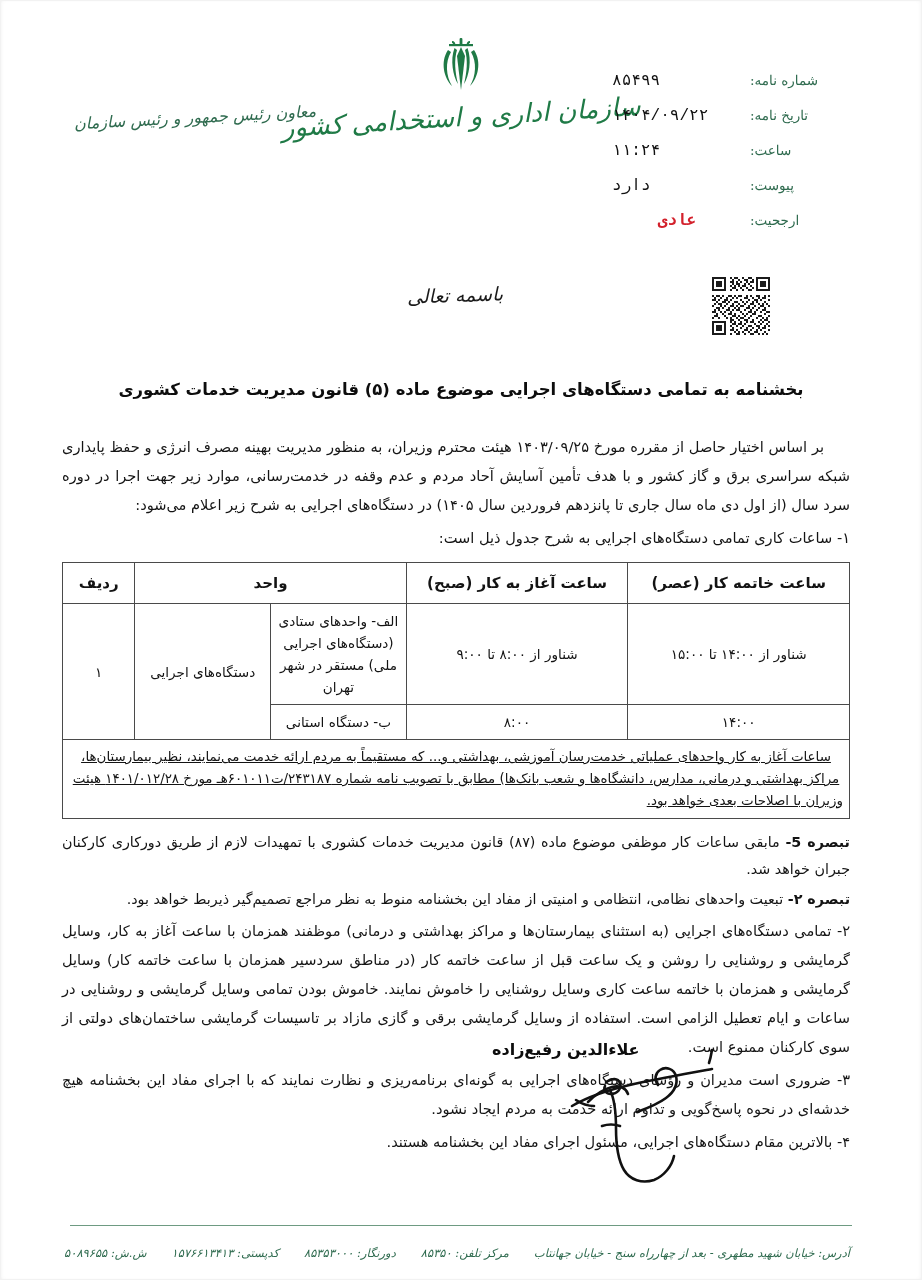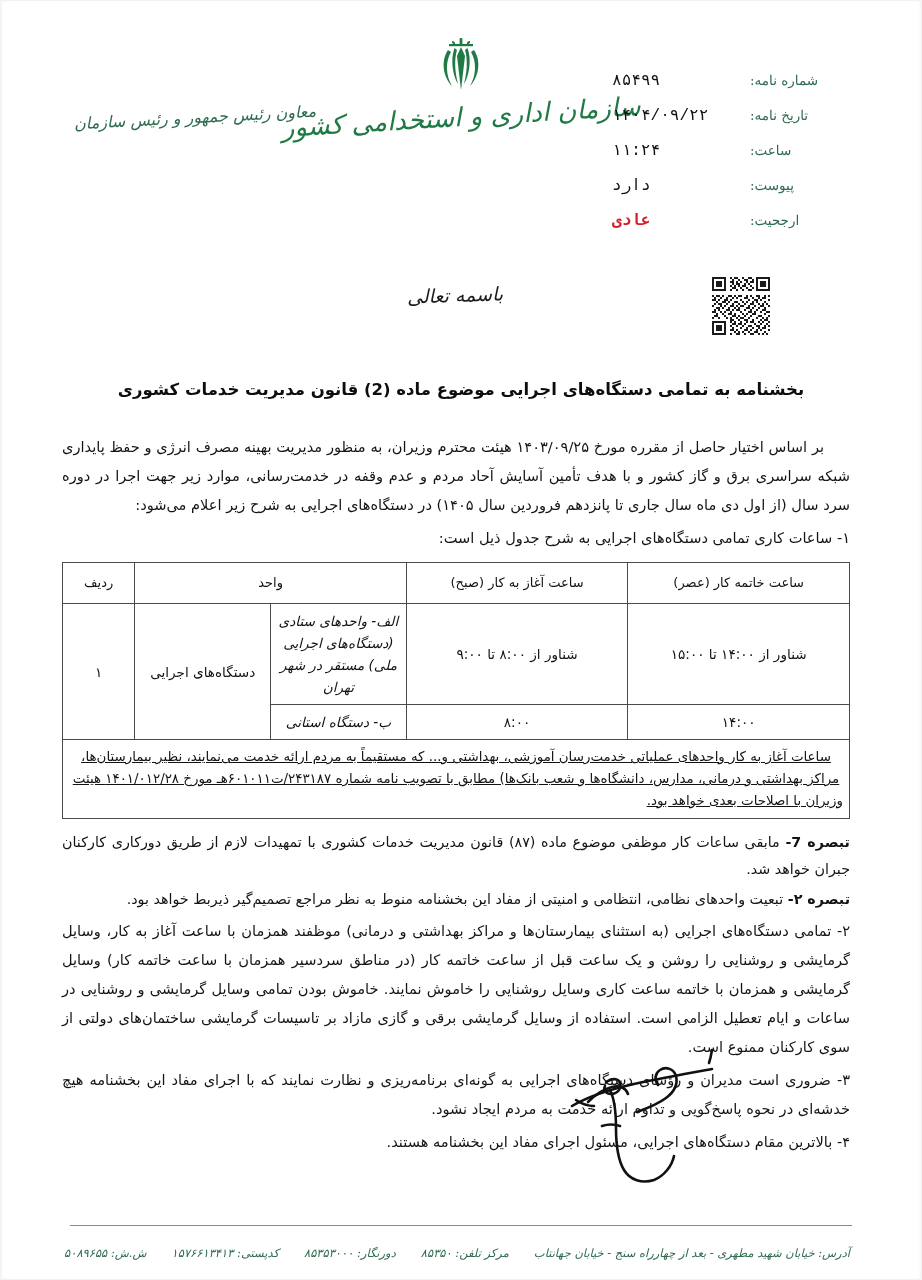--- a/index.html
+++ b/index.html
@@ -59,21 +59,21 @@
   .meta-value {
     flex: 1;
     text-align: left;
     font-size: 16px;
     color: #111;
     font-family: Liberation Mono, monospace;
     letter-spacing: .4px;
     white-space: nowrap;
     padding-left: 18px;
   }
-  .meta-value.accent { color: #d3212c; font-weight: 600; }
+  .meta-value.accent { color: #d3212c; font-weight: 600; text-align: center; }
 
   .emblem-block {
     position: absolute;
     top: 0; left: 0; right: 0;
     text-align: center;
   }
   .emblem-svg { display: block; margin: 4px auto 0; }
   .org-line1 {
     font-family: "DejaVu Serif", "Liberation Serif", serif;
     font-style: italic;
@@ -167,38 +167,38 @@
   }
   table.schedule th,
   table.schedule td {
     border: 1px solid #4a4a4a;
     padding: 6px 6px;
     text-align: center;
     vertical-align: middle;
     line-height: 22px;
   }
   table.schedule th {
-    font-weight: 400;
-    font-size: 13px;
+    font-weight: 700;
+    font-size: 15px;
     padding: 9px 2px;
   }
   .col-radif  { width: 8%; }
   .col-vahed  { width: 13%; }
   .col-sub    { width: 30%; }
   .col-start  { width: 24.5%; }
   .col-end    { width: 24.5%; }
   td.note-cell {
     text-align: justify;
     text-align-last: right;
     padding: 7px 10px 6px 10px;
     font-size: 13.4px;
     line-height: 27px;
     text-decoration: underline;
   }
-  td.sub-right { text-align: center; font-style: italic; }
+  td.sub-right { text-align: center; }
 
   .tabsare {
     margin-top: 10px;
   }
   .tabsare p {
     margin: 0 0 3px 0;
     font-size: 14.3px;
     line-height: 27px;
     color: #141414;
     text-align: justify;
@@ -508,21 +508,21 @@
           <rect x="19" y="28" width="2" height="1"></rect>
         <rect x="23" y="28" width="1" height="1"></rect>
           <rect x="25" y="28" width="1" height="1"></rect>
         <rect x="27" y="28" width="1" height="1"></rect>
       </g>
     </svg>
   </div>
 
   <div class="basmala">باسمه تعالی</div>
 
-  <div class="doc-title">بخشنامه به تمامی دستگاه‌های اجرایی موضوع ماده (2) قانون مدیریت خدمات کشوری</div>
+  <div class="doc-title">بخشنامه به تمامی دستگاه‌های اجرایی موضوع ماده (۵) قانون مدیریت خدمات کشوری</div>
 
   <div class="content">
 
     <p class="para indent">بر اساس اختیار حاصل از مقرره مورخ ۱۴۰۳/۰۹/۲۵ هیئت محترم وزیران، به منظور مدیریت بهینه مصرف انرژی و حفظ پایداری شبکه سراسری برق و گاز کشور و با هدف تأمین آسایش آحاد مردم و عدم وقفه در خدمت‌رسانی، موارد زیر جهت اجرا در دوره سرد سال (از اول دی ماه سال جاری تا پانزدهم فروردین سال ۱۴۰۵) در دستگاه‌های اجرایی به شرح زیر اعلام می‌شود:</p>
 
     <p class="para num-item">۱- ساعات کاری تمامی دستگاه‌های اجرایی به شرح جدول ذیل است:</p>
 
     <table class="schedule">
       <thead>
         <tr>
@@ -545,29 +545,32 @@
           <td class="col-start">۸:۰۰</td>
           <td class="col-sub sub-right">ب- دستگاه استانی</td>
         </tr>
         <tr>
           <td class="note-cell" colspan="5">ساعات آغاز به کار واحدهای عملیاتی خدمت‌رسان آموزشی، بهداشتی و... که مستقیماً به مردم ارائه خدمت می‌نمایند، نظیر بیمارستان‌ها، مراکز بهداشتی و درمانی، مدارس، دانشگاه‌ها و شعب بانک‌ها) مطابق با تصویب نامه شماره ۲۴۳۱۸۷/ت۶۰۱۰۱۱هـ مورخ ۱۴۰۱/۰۱۲/۲۸ هیئت وزیران با اصلاحات بعدی خواهد بود.</td>
         </tr>
       </tbody>
     </table>
 
     <div class="tabsare">
-      <p><span class="b">تبصره 7-</span><span> مابقی ساعات کار موظفی موضوع ماده (۸۷) قانون مدیریت خدمات کشوری با تمهیدات لازم از طریق دورکاری کارکنان جبران خواهد شد.</span></p>
+      <p><span class="b">تبصره 5-</span><span> مابقی ساعات کار موظفی موضوع ماده (۸۷) قانون مدیریت خدمات کشوری با تمهیدات لازم از طریق دورکاری کارکنان جبران خواهد شد.</span></p>
       <p><span class="b">تبصره ۲-</span><span> تبعیت واحدهای نظامی، انتظامی و امنیتی از مفاد این بخشنامه منوط به نظر مراجع تصمیم‌گیر ذیربط خواهد بود.</span></p>
     </div>
 
     <p class="para num-item">۲- تمامی دستگاه‌های اجرایی (به استثنای بیمارستان‌ها و مراکز بهداشتی و درمانی) موظفند همزمان با ساعت آغاز به کار، وسایل گرمایشی و روشنایی را روشن و یک ساعت قبل از ساعت خاتمه کار (در مناطق سردسیر همزمان با ساعت خاتمه کار) وسایل گرمایشی و همزمان با خاتمه ساعت کاری وسایل روشنایی را خاموش نمایند. خاموش بودن تمامی وسایل گرمایشی و روشنایی در ساعات و ایام تعطیل الزامی است. استفاده از وسایل گرمایشی برقی و گازی مازاد بر تاسیسات گرمایشی ساختمان‌های دولتی از سوی کارکنان ممنوع است.</p>
     <p class="para num-item">۳- ضروری است مدیران و رؤسای دستگاه‌های اجرایی به گونه‌ای برنامه‌ریزی و نظارت نمایند که با اجرای مفاد این بخشنامه هیچ خدشه‌ای در نحوه پاسخ‌گویی و تداوم ارائه خدمت به مردم ایجاد نشود.</p>
     <p class="para num-item">۴- بالاترین مقام دستگاه‌های اجرایی، مسئول اجرای مفاد این بخشنامه هستند.</p>
   </div>
 
+  <div class="signature-area">
+    <span class="sig-name">علاءالدین رفیع‌زاده</span>
+  </div>
   <svg class="sig-mark" viewBox="0 0 180 165">
     <g fill="none" stroke="#111" stroke-width="2.6" stroke-linecap="round" stroke-linejoin="round">
       <path d="M150 8 C149 14 148 18 147 21"></path>
       <path d="M26 60 C34 52 42 47 50 45 C58 43 64 46 66 52"></path>
       <path d="M10 64 C22 57 45 48 72 42 C100 36 128 31 150 27"></path>
       <path d="M44 40 C50 36 56 36 58 41 C60 47 55 52 49 52 C44 52 41 48 43 44"></path>
       <path d="M48 48 C52 56 54 70 54 86 C54 104 56 118 62 128
                C68 138 80 142 92 138 C102 134 110 124 112 114"></path>
       <path d="M40 84 C46 82 52 82 58 84"></path>
       <path d="M75 70 C86 66 96 62 104 56 C112 50 116 42 114 34

